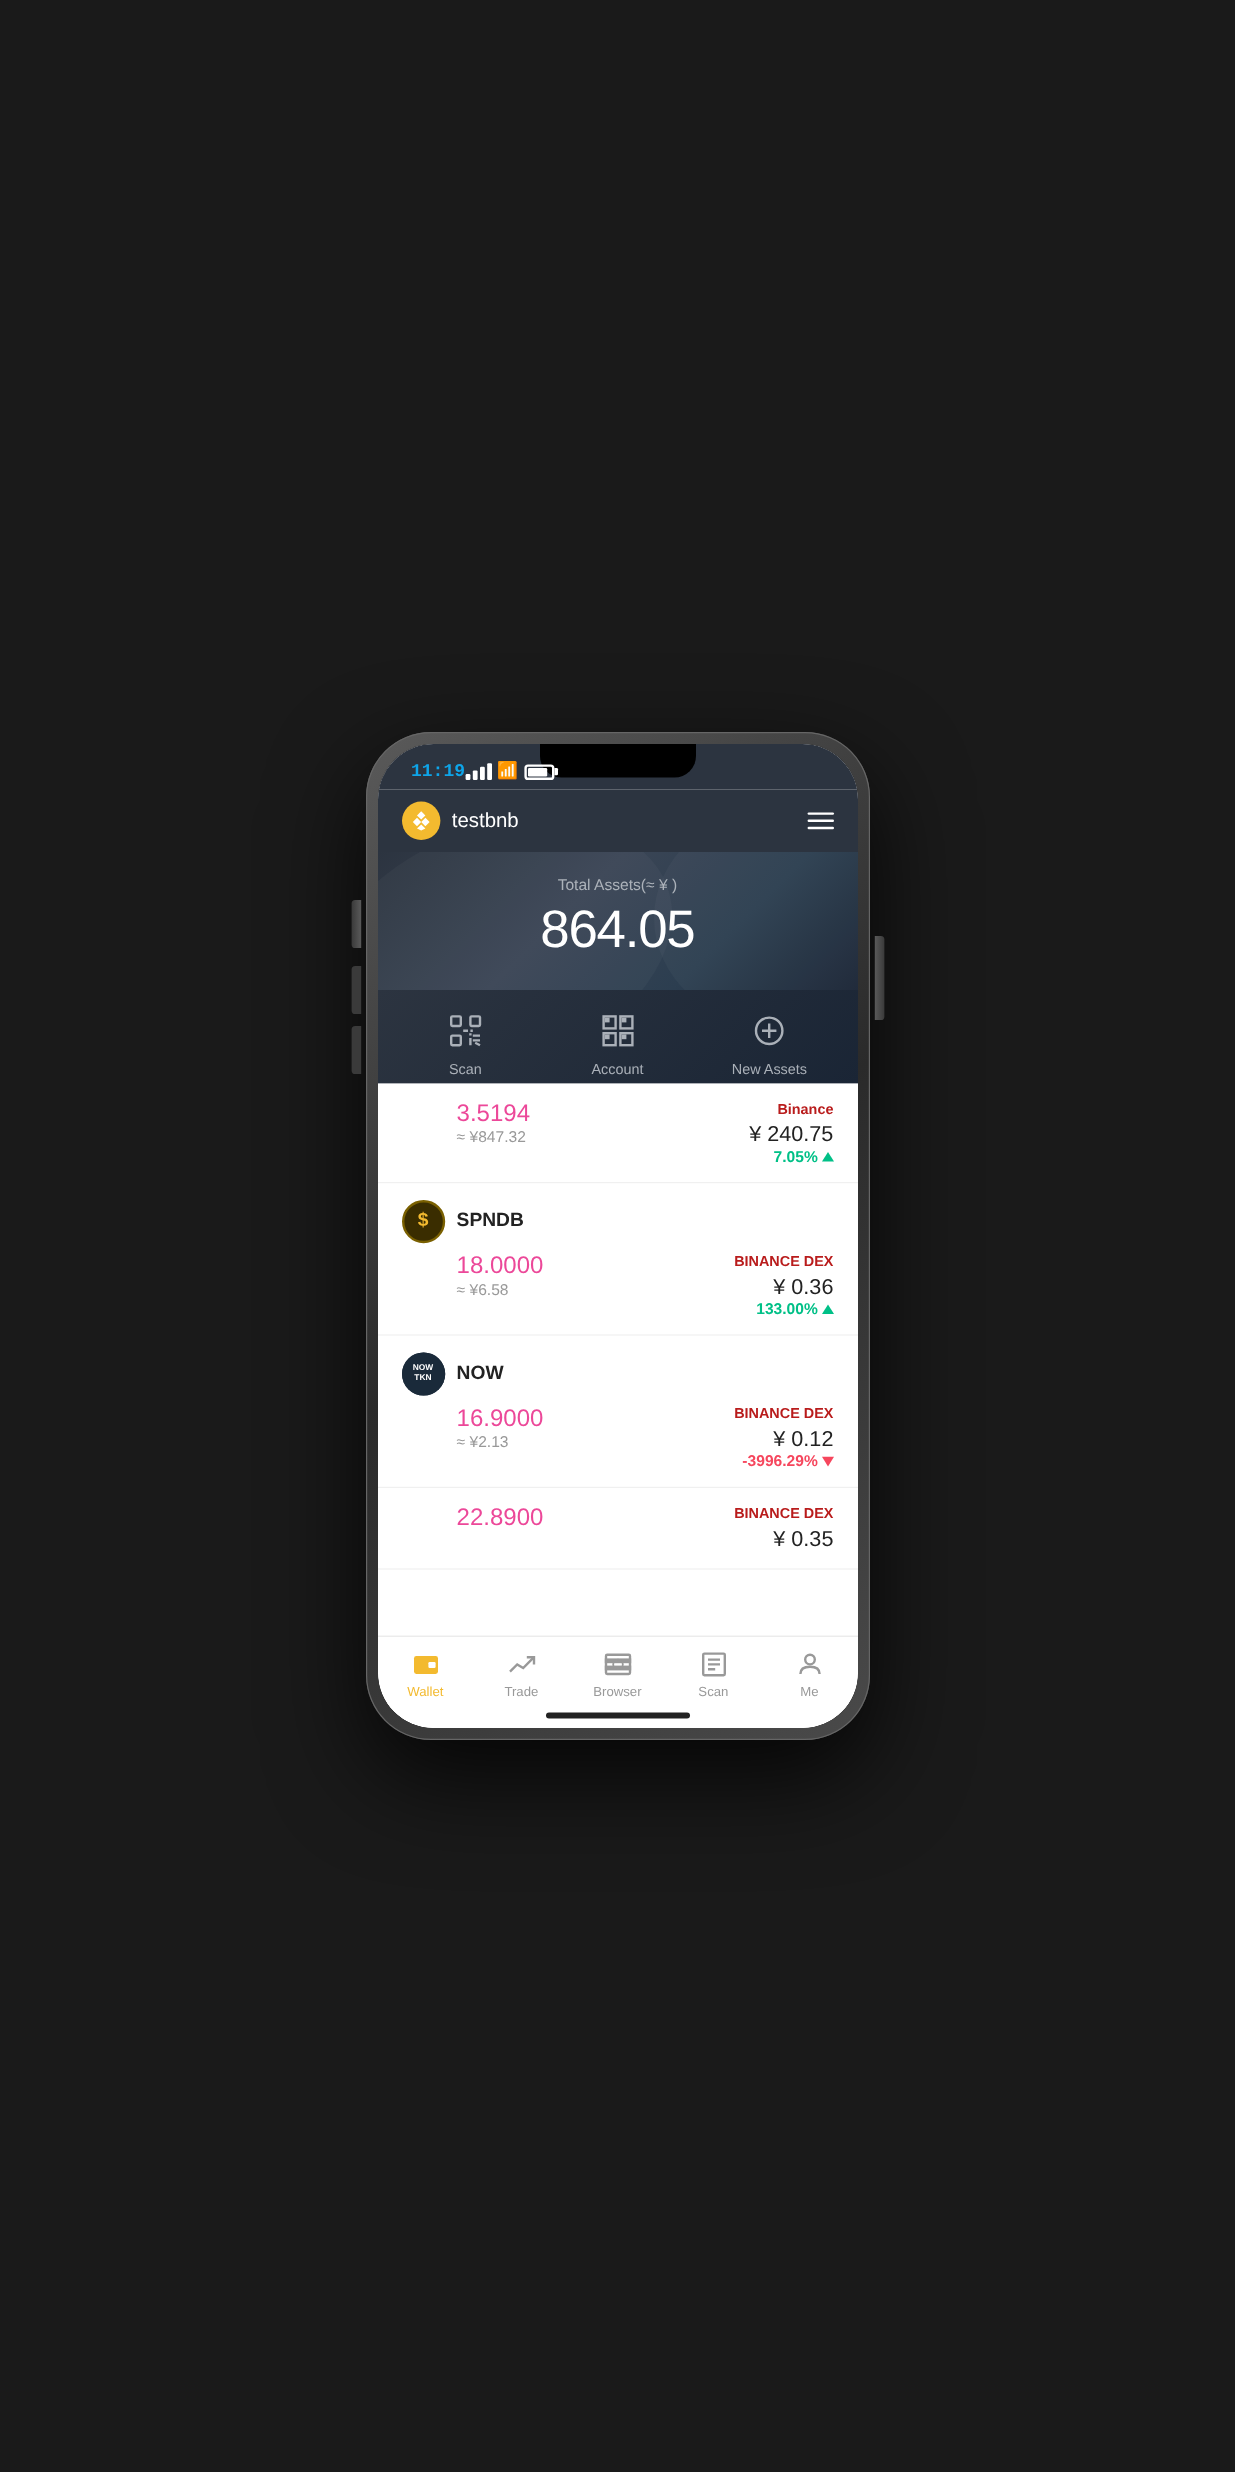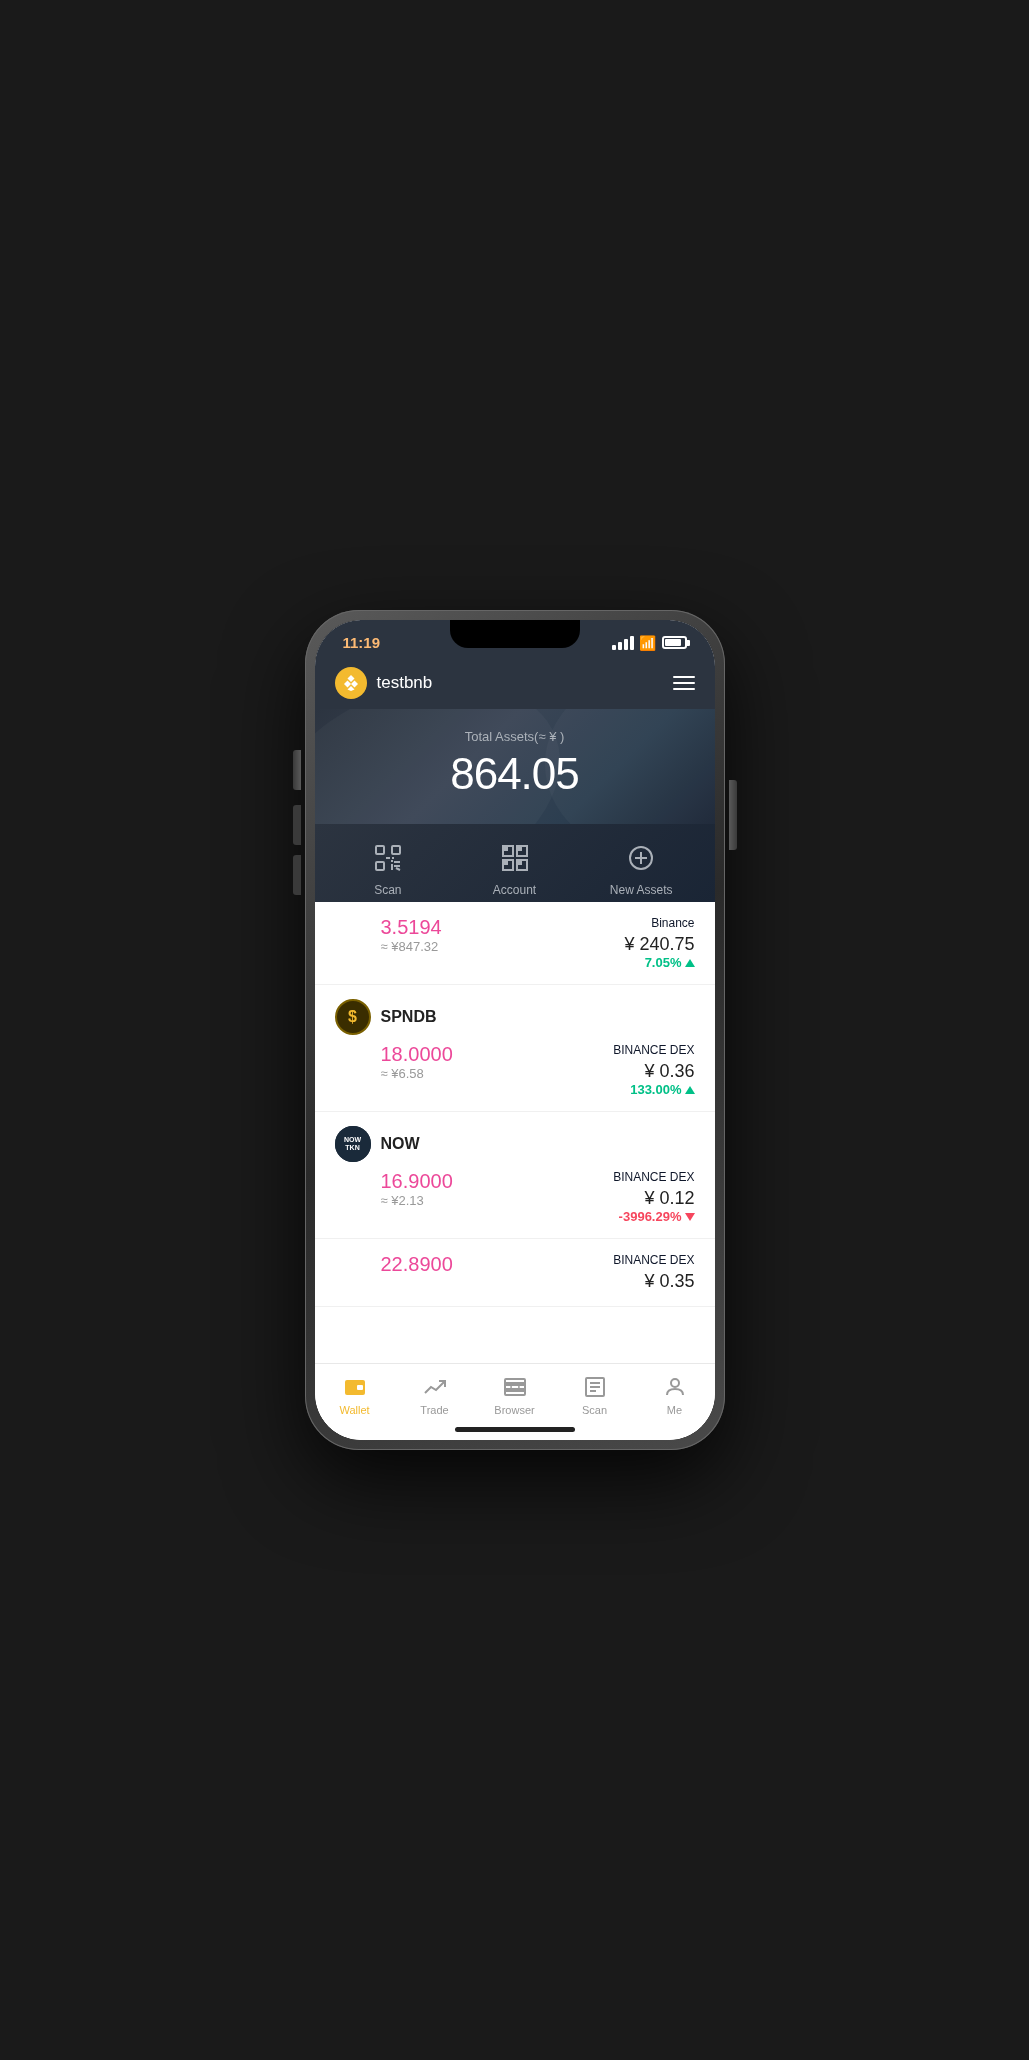--- a/index.html
+++ b/index.html
@@ -56,28 +56,28 @@
       background: #fff;
       border-radius: 46px;
       overflow: hidden;
       display: flex;
       flex-direction: column;
     }
     
     .status-bar {
       background: #2c3440;
       display: flex;
-      justify-content: space-between;
       align-items: center;
       padding: 14px 28px 6px;
-      color: #fdba74;
+      color: #0ea5e9;
       font-size: 14px;
       font-weight: 600;
       flex-shrink: 0;
       position: relative;
+      font-family: Liberation Mono, monospace;
     }
     .notch {
       position: absolute;
       top: 0;
       left: 50%;
       transform: translateX(-50%);
       width: 130px;
       height: 28px;
       background: #000;
       border-radius: 0 0 18px 18px;
@@ -243,21 +243,21 @@
     .asset-details {
       display: flex;
       justify-content: space-between;
       align-items: flex-start;
       padding-left: 46px;
     }
     .asset-left {}
     .asset-amount { font-size: 20px; font-weight: 500; color: #ec4899; }
     .asset-fiat { font-size: 13px; color: #999; }
     .asset-right { text-align: right; }
-    .asset-exchange { font-size: 12px; color: #0f172a; font-weight: 400; margin-bottom: 4px; }
+    .asset-exchange { font-size: 12px; color: #b91c1c; font-weight: 700; margin-bottom: 4px; }
     .asset-price { font-size: 18px; font-weight: 500; color: #222; }
     .asset-change { font-size: 13px; font-weight: 600; display: flex; align-items: center; justify-content: flex-end; gap: 3px; }
     .change-up { color: #00c087; }
     .change-down { color: #f6465d; }
     .arrow-up {
       width: 0; height: 0;
       border-left: 5px solid transparent;
       border-right: 5px solid transparent;
       border-bottom: 8px solid #00c087;
       display: inline-block;

